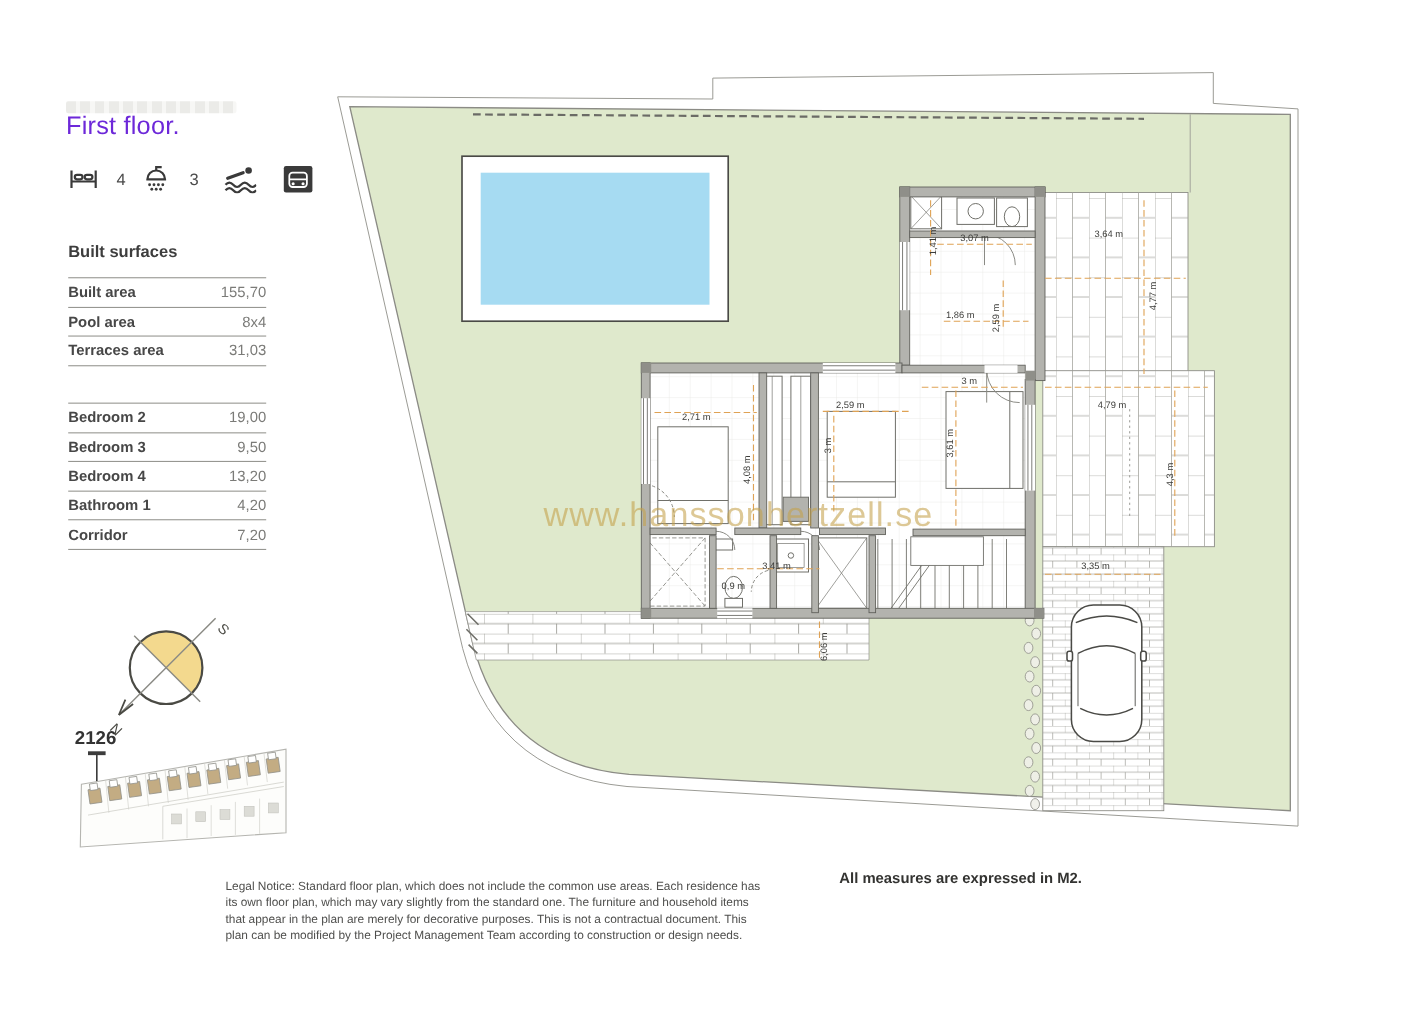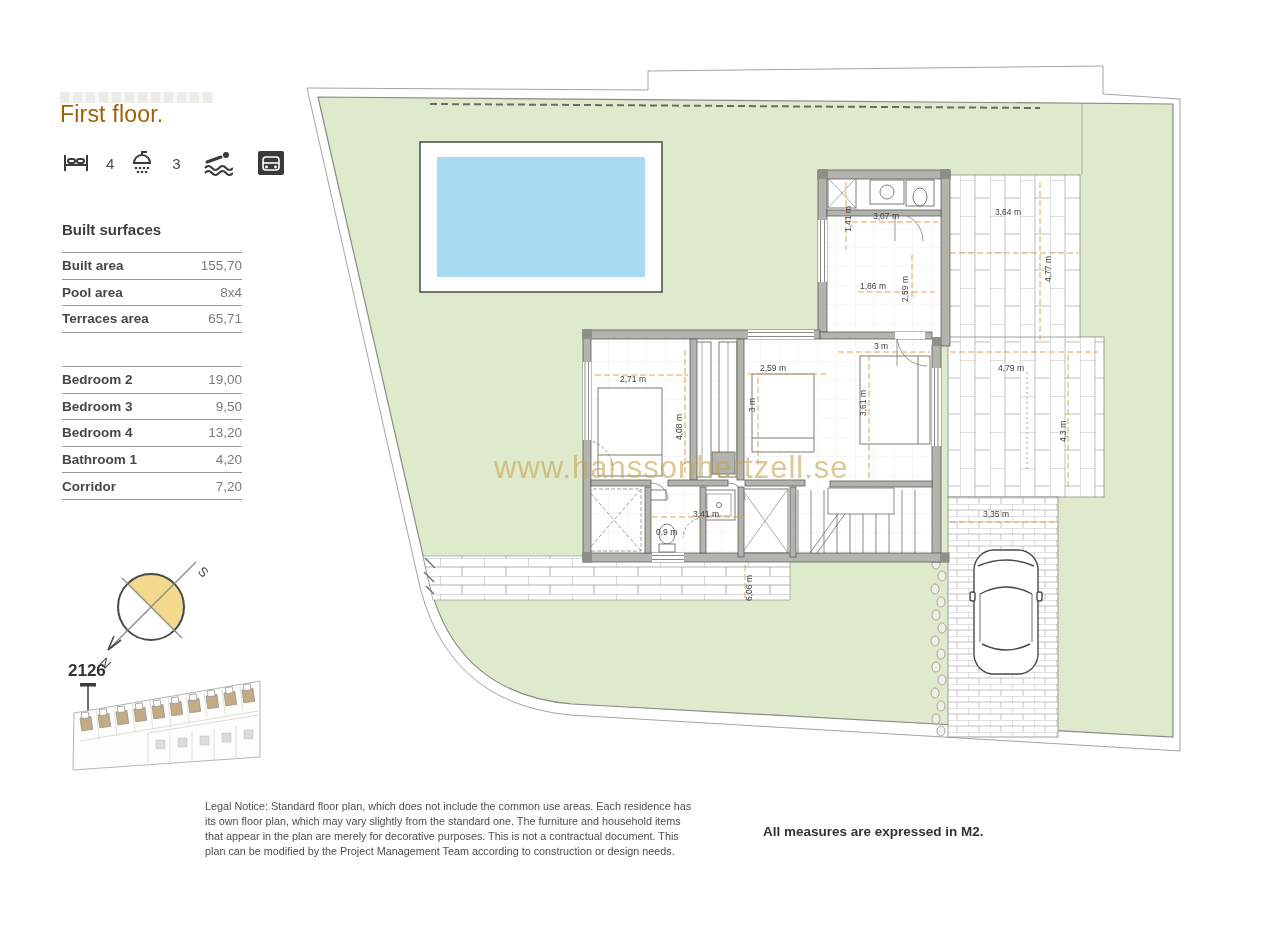--- a/index.html
+++ b/index.html
@@ -2,35 +2,35 @@
 <html><head>
 <meta charset="utf-8">
 <style>
   html,body{margin:0;padding:0;background:#fff;}
   body{font-family:"Liberation Sans",sans-serif;color:#3c3c3c;}
   #stage{position:relative;width:1280px;height:933px;background:#ffffff;overflow:hidden;}
   .abs{position:absolute;}
   #plan-svg{position:absolute;left:0;top:0;width:1280px;height:933px;}
   .erased{left:60px;top:92px;width:155px;height:11px;
     background:repeating-linear-gradient(90deg,#ebebe8 0 9px,#f7f7f5 9px 13px);border-radius:2px;}
-  .page-title{left:60px;top:101px;font-size:23px;color:#a16207;letter-spacing:.2px;}
+  .page-title{left:60px;top:101px;font-size:23px;color:#6d28d9;letter-spacing:.2px;}
   .amenities{left:62px;top:150px;display:flex;align-items:center;gap:14px;}
   .amenities .cnt{font-size:15px;color:#4a4a4a;margin-left:2px;}
   .amen-ico{display:block;}
   .section-h{left:62px;top:221px;font-size:15px;font-weight:700;color:#3d3d3d;}
   .tbl{left:62px;width:180px;}
   .tbl1{top:252px;}
   .tbl2{top:366px;}
   .trow{display:flex;justify-content:space-between;align-items:center;height:25.6px;
     border-top:1px solid #979792;text-align:right;}
   .tbl .trow:last-child{border-bottom:1px solid #979792;}
   .trow .lbl{font-size:13.5px;font-weight:700;color:#474747;}
   .trow .val{font-size:13.5px;color:#7b7b78;}
   .legal{left:205px;top:799px;width:492px;font-size:10.8px;line-height:1.4;color:#4e4e4c;}
-  .measures{left:763px;top:824px;font-size:13.5px;font-weight:700;color:#333331;}
+  .measures{left:763px;top:791px;font-size:13.5px;font-weight:700;color:#333331;}
   svg text{font-family:"Liberation Sans",sans-serif;}
   .dim{font-size:8.5px;fill:#3d3d3a;}
   .wm{font-size:31px;fill:#c5a24b;opacity:.58;letter-spacing:1px;}
 </style>
 </head>
 <body>
 
 <div id="stage">
 
   <svg id="plan-svg" viewBox="0 0 1280 933" aria-hidden="true">
@@ -351,21 +351,21 @@
     <div class="trow">
       <span class="lbl">Built area</span>
       <span class="val">155,70</span>
     </div>
     <div class="trow">
       <span class="lbl">Pool area</span>
       <span class="val">8x4</span>
     </div>
     <div class="trow">
       <span class="lbl">Terraces area</span>
-      <span class="val">65,71</span>
+      <span class="val">31,03</span>
     </div>
   </div>
 
   <div class="abs tbl tbl2">
     <div class="trow">
       <span class="lbl">Bedroom 2</span>
       <span class="val">19,00</span>
     </div>
     <div class="trow">
       <span class="lbl">Bedroom 3</span>

